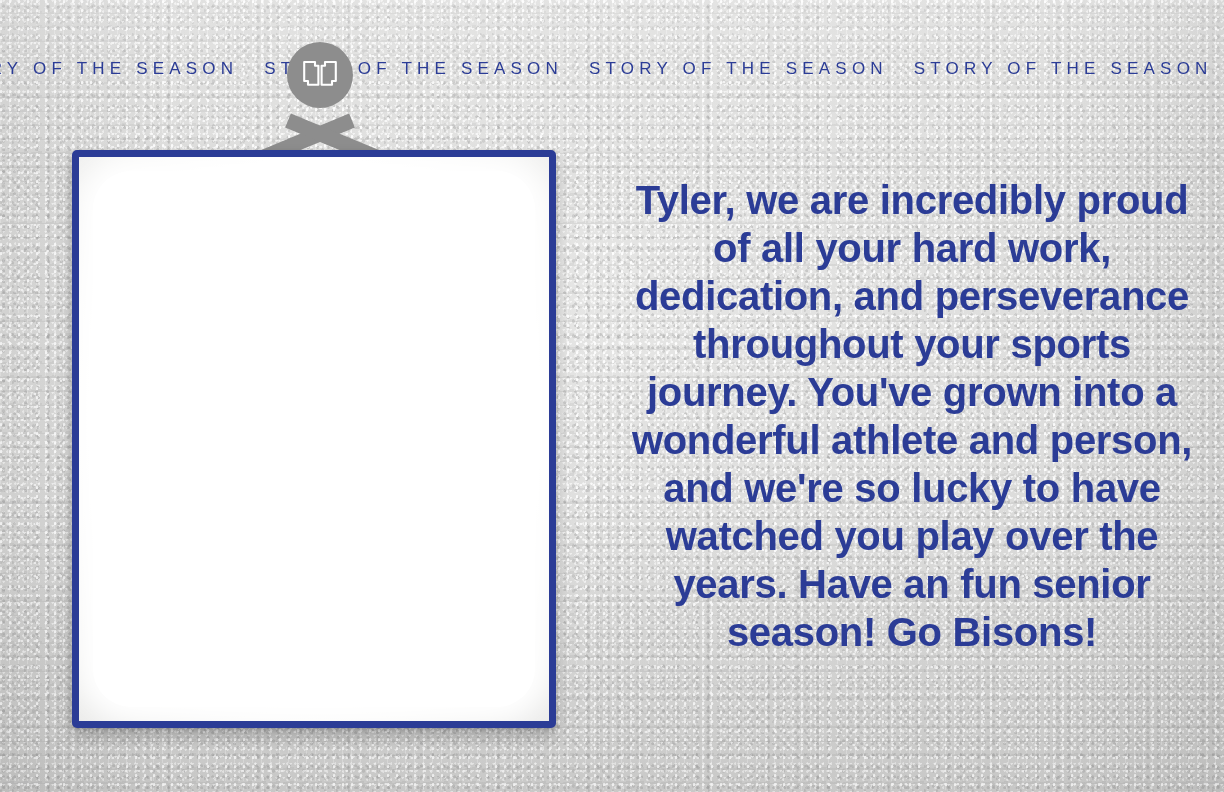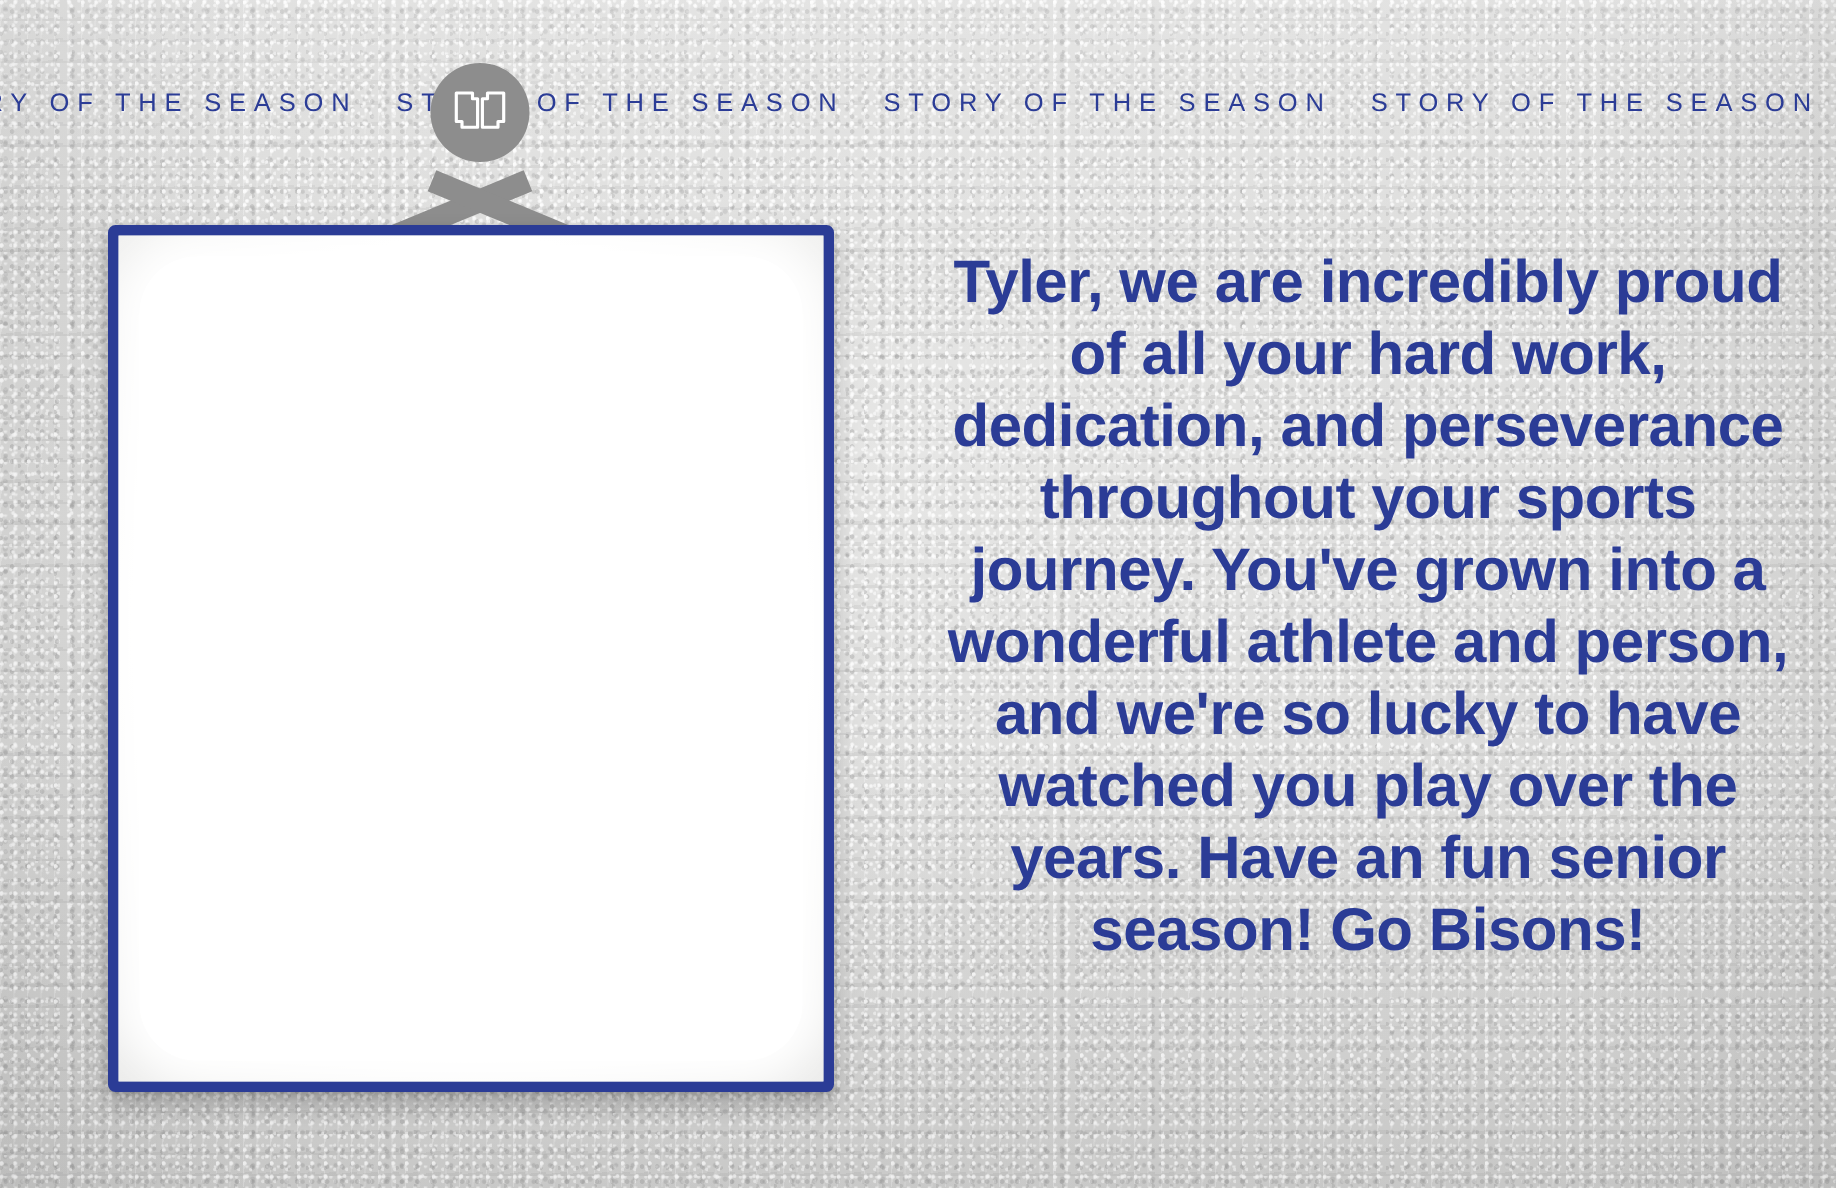--- a/index.html
+++ b/index.html
@@ -151,21 +151,21 @@
     bottom: 14px;
     border-radius: 38px;
     background: #ffffff;
     box-shadow: 0 0 26px 14px rgba(255,255,255,0.95);
   }
 
   
   #message-panel {
     position: absolute;
     left: 600px;
-    top: 164px;
+    top: 176px;
     width: 624px;
     z-index: 4;
     text-align: center;
   }
   #message-text {
     margin: 0;
     color: #2b3c96;
     font-family: "Liberation Sans", sans-serif;
     font-size: 40px;
     font-weight: 700;

